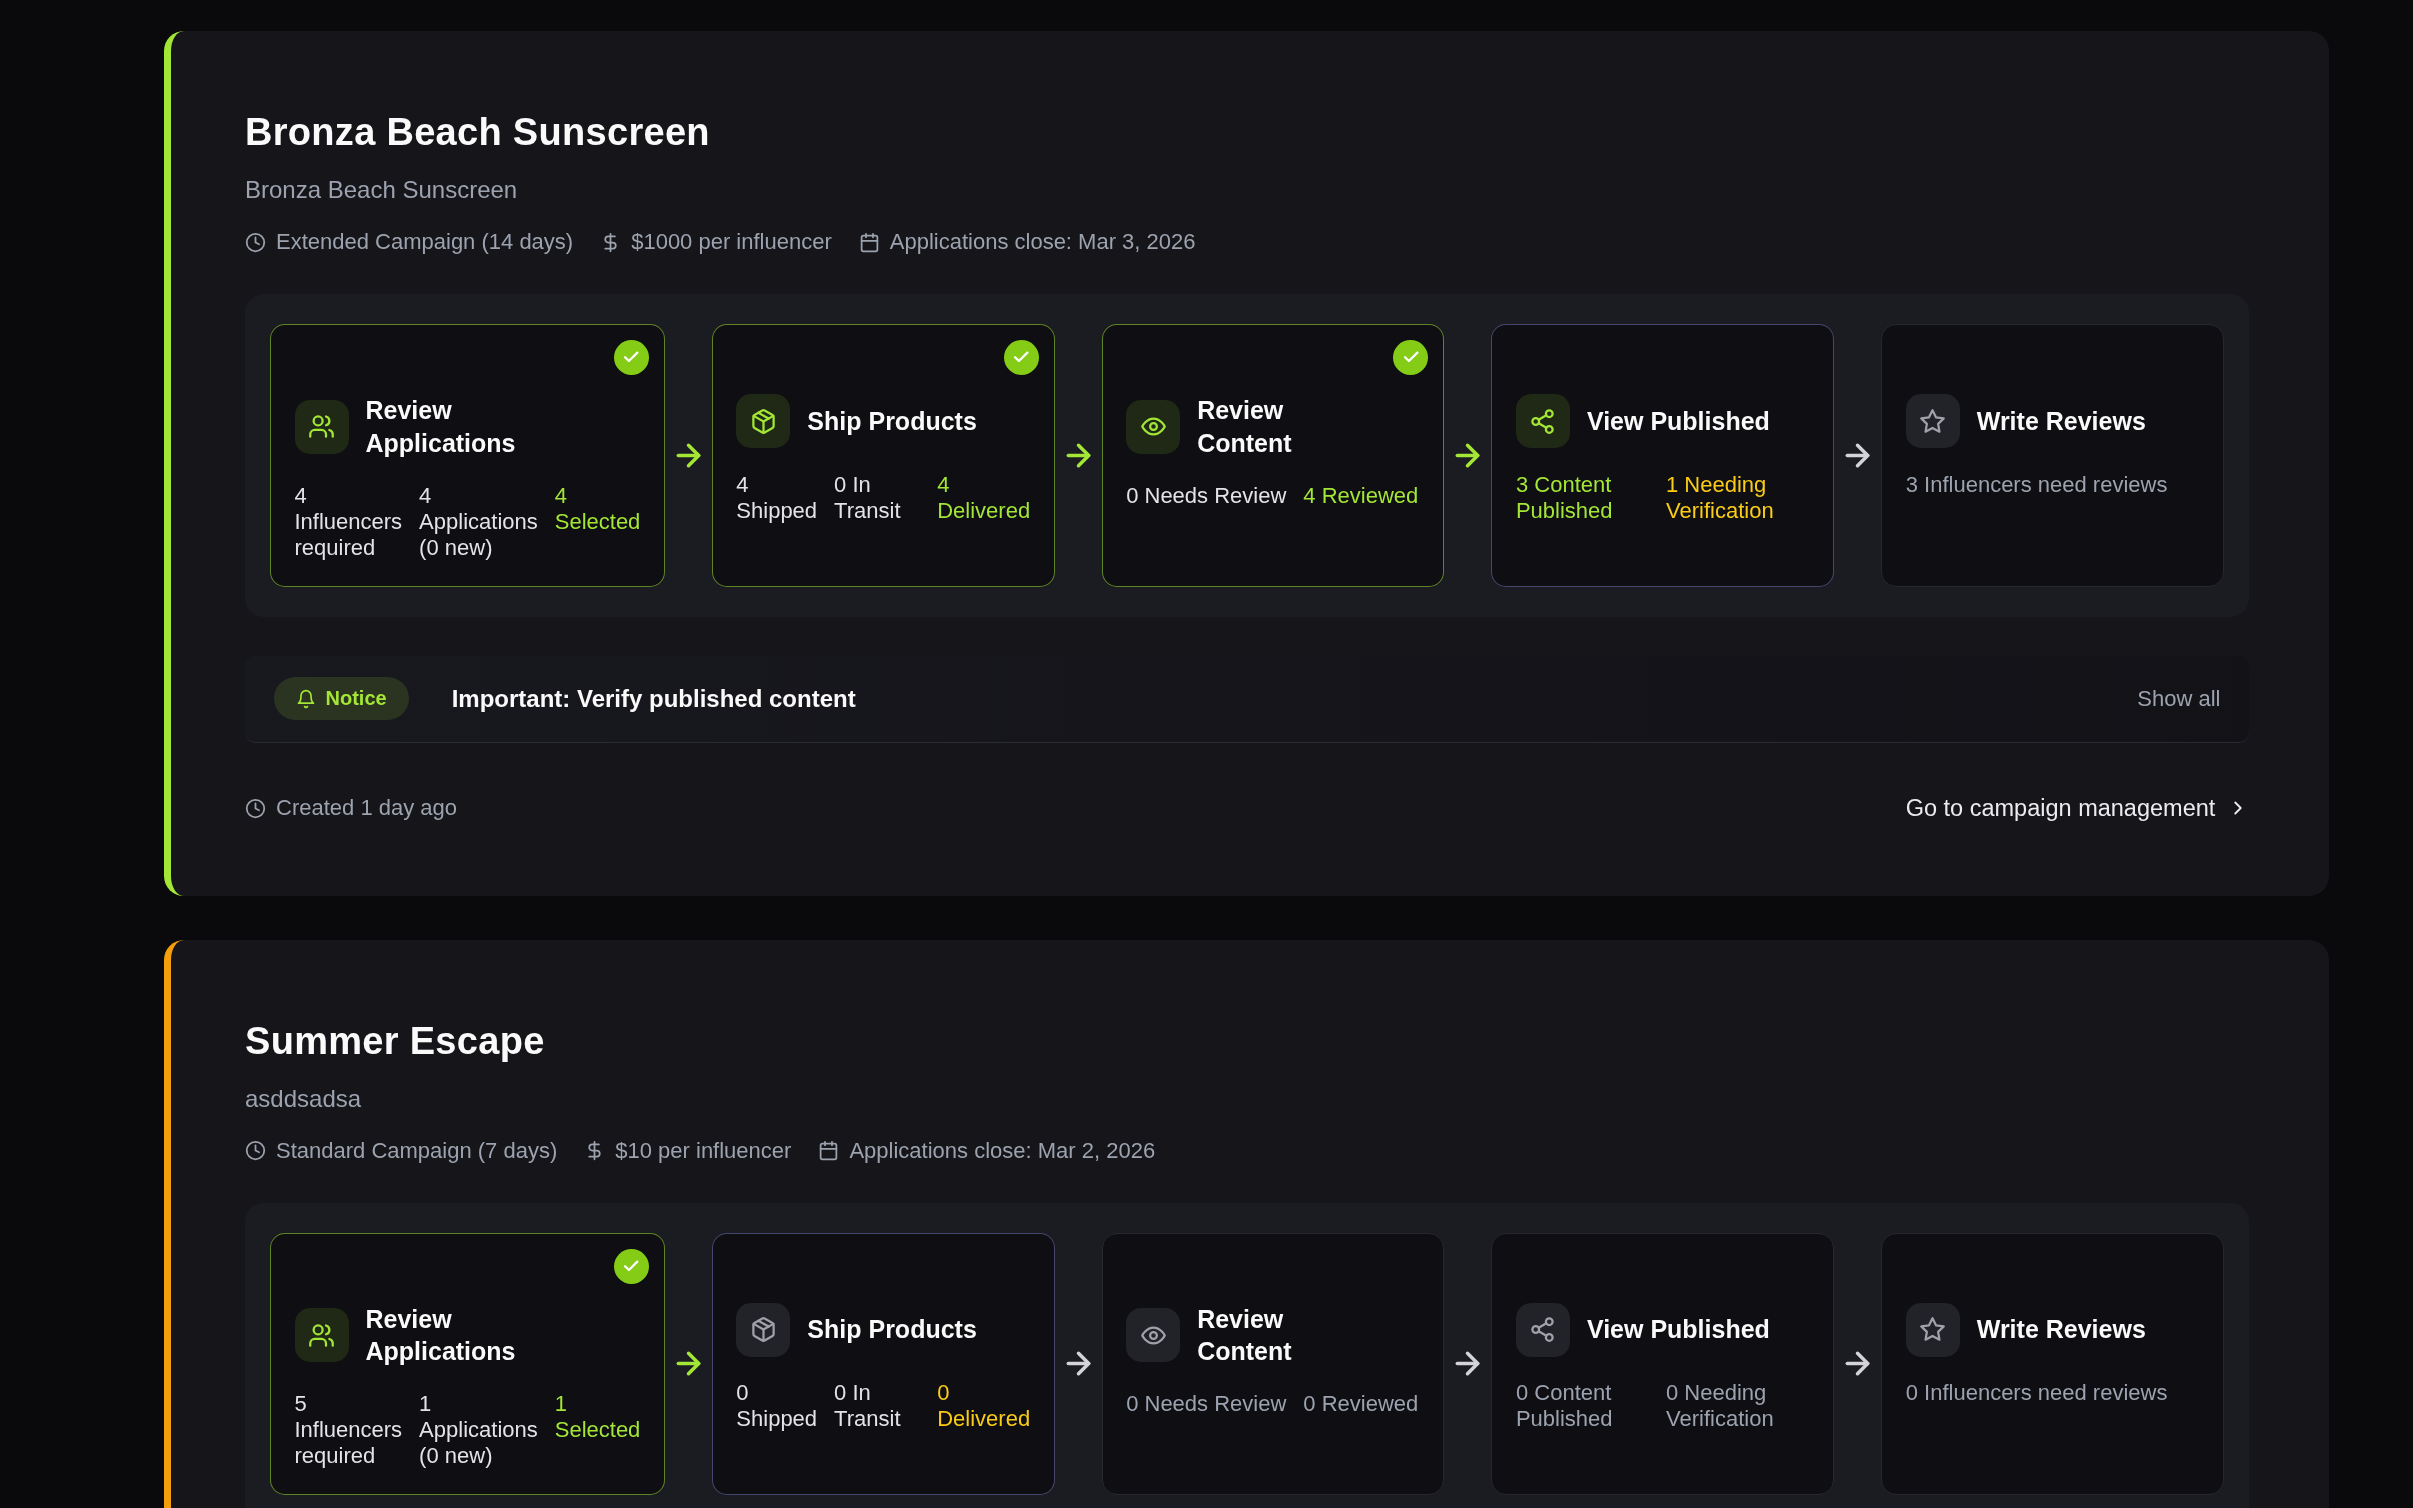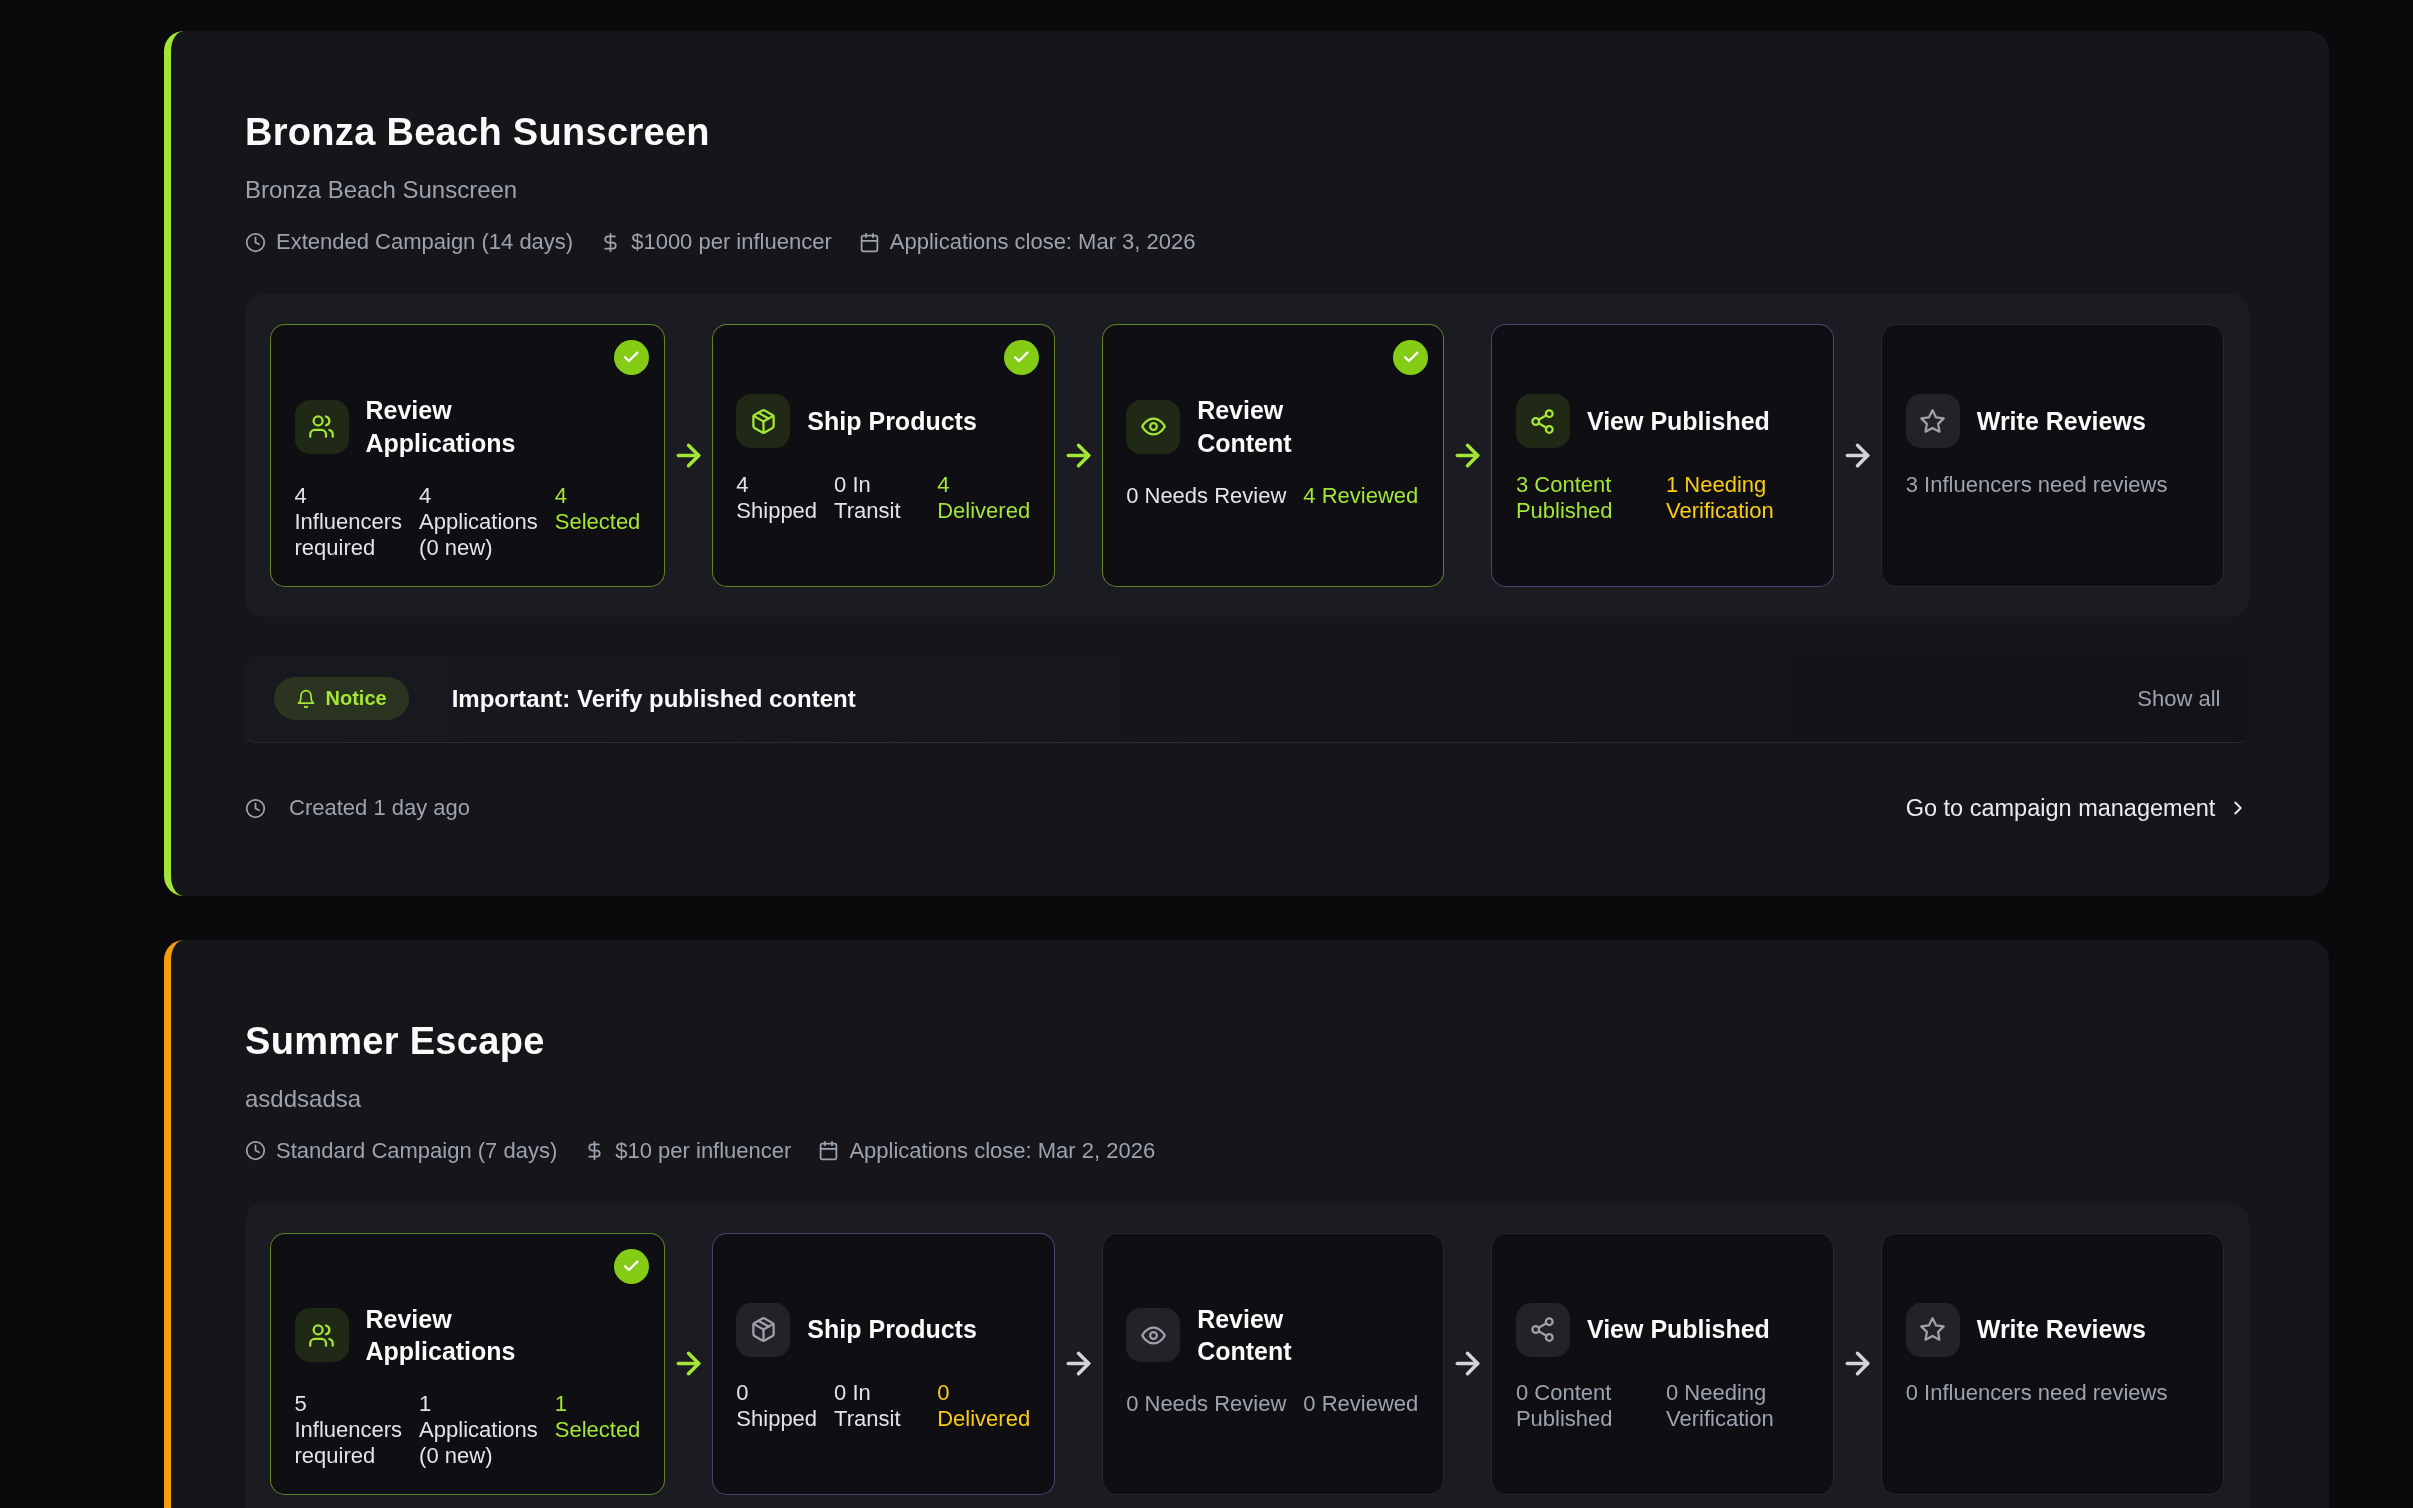--- a/index.html
+++ b/index.html
@@ -82,21 +82,21 @@
     padding:10px 22px; border-radius:837px;
     background:rgba(163,230,53,.14);
     color:var(--c-accent_lime, #a3e635);
     font-size:20px; font-weight:700;
   }
   .notice-badge svg { width:20px; height:20px; }
   .notice-msg { margin-left:43px; font-size:24px; font-weight:600; color:#fafafa; }
   .notice-action { margin-left:auto; font-size:22px; color:var(--c-text_muted, #9ca3af); cursor:pointer; }
 
   .card-footer { margin-top:52px; display:flex; align-items:center; justify-content:space-between; }
-  .created { display:inline-flex; align-items:center; gap:23px; font-size:22px; color:var(--c-text_muted, #9ca3af); }
+  .created { display:inline-flex; align-items:center; gap:10px; font-size:22px; color:var(--c-text_muted, #9ca3af); }
   .manage { display:inline-flex; align-items:center; gap:11.7px; font-size:23.5px; font-weight:500; color:#ececf0; cursor:pointer;text-align:right; }
   .manage svg { width:22px; height:22px; }
 </style>
 </head>
 <body>
 
 <svg width="0" height="0" style="position:absolute" aria-hidden="true">
   <defs>
     <symbol id="i-clock" viewBox="0 0 24 24">
         <circle cx="12" cy="12" r="10"></circle>

